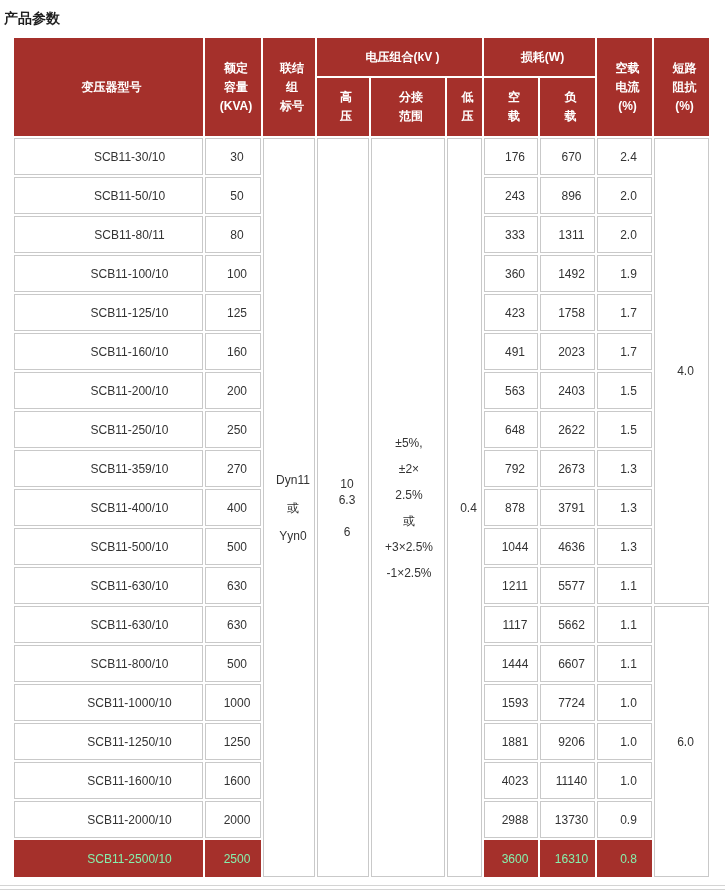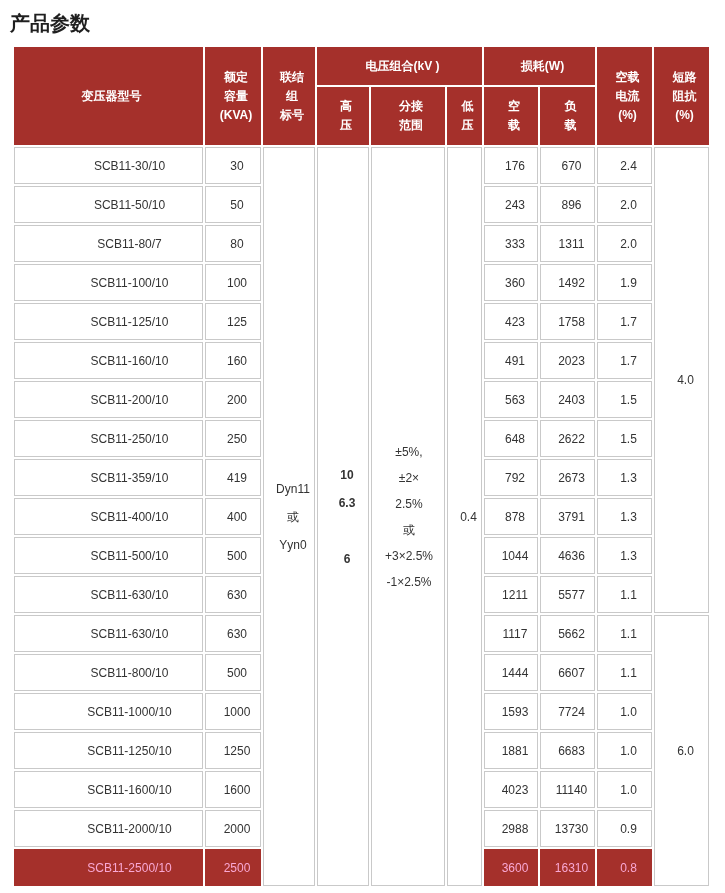--- a/index.html
+++ b/index.html
@@ -8,22 +8,22 @@
     --border:#c9c9c9;
     --text:#333333;
   }
   html,body{margin:0;padding:0;background:#ffffff;}
   body{
     width:725px;height:893px;overflow:hidden;
     font-family:"Liberation Sans","DejaVu Sans",sans-serif;
     color:var(--text);
   }
   .page-title{
-    margin:10px 0 8px 10px;
-    font-size:20px;
+    margin:10px 0 8px 4px;
+    font-size:14px;
     font-weight:bold;
     color:#1f1f1f;
   }
   table.params{
     border-collapse:separate;
     border-spacing:2px;
     table-layout:fixed;
     width:699px;
     margin-left:12px;
   }
@@ -47,25 +47,25 @@
     font-size:12px;
     color:var(--text);
     text-align:center;
     vertical-align:middle;
     height:37px;
     padding:0 2px 0 10px;
     white-space:pre-line;
   }
   tbody td.col-model{padding-left:44px;margin-top:46px;}
   tbody td.merged-connection{line-height:28px;}
-  tbody td.merged-hv{line-height:28px;font-weight:bold;}
+  tbody td.merged-hv{line-height:16px;}
   tbody td.merged-tap{line-height:26px;padding-left:4px;}
   tbody td.hl{
     background:var(--highlight-bg);
-    color:#f9a8d4;
+    color:#86efac;
     border-color:var(--highlight-bg);
   }
   .bottom-rule{
     margin-top:6px;
     width:725px;
     height:3px;
     border-top:1px solid #d4d4d4;
     border-bottom:1px solid #d4d4d4;
   }
 </style>
@@ -142,21 +142,21 @@
         <td class="merged-impedance" rowspan="12">4.0</td>
       </tr>
       <tr>
         <td class="col-model">SCB11-50/10</td>
         <td class="num">50</td>
         <td class="num">243</td>
         <td class="num">896</td>
         <td class="num">2.0</td>
       </tr>
       <tr>
-        <td class="col-model">SCB11-80/7</td>
+        <td class="col-model">SCB11-80/11</td>
         <td class="num">80</td>
         <td class="num">333</td>
         <td class="num">1311</td>
         <td class="num">2.0</td>
       </tr>
       <tr>
         <td class="col-model">SCB11-100/10</td>
         <td class="num">100</td>
         <td class="num">360</td>
         <td class="num">1492</td>
@@ -185,21 +185,21 @@
       </tr>
       <tr>
         <td class="col-model">SCB11-250/10</td>
         <td class="num">250</td>
         <td class="num">648</td>
         <td class="num">2622</td>
         <td class="num">1.5</td>
       </tr>
       <tr>
         <td class="col-model">SCB11-359/10</td>
-        <td class="num">419</td>
+        <td class="num">270</td>
         <td class="num">792</td>
         <td class="num">2673</td>
         <td class="num">1.3</td>
       </tr>
       <tr>
         <td class="col-model">SCB11-400/10</td>
         <td class="num">400</td>
         <td class="num">878</td>
         <td class="num">3791</td>
         <td class="num">1.3</td>
@@ -237,21 +237,21 @@
         <td class="col-model">SCB11-1000/10</td>
         <td class="num">1000</td>
         <td class="num">1593</td>
         <td class="num">7724</td>
         <td class="num">1.0</td>
       </tr>
       <tr>
         <td class="col-model">SCB11-1250/10</td>
         <td class="num">1250</td>
         <td class="num">1881</td>
-        <td class="num">6683</td>
+        <td class="num">9206</td>
         <td class="num">1.0</td>
       </tr>
       <tr>
         <td class="col-model">SCB11-1600/10</td>
         <td class="num">1600</td>
         <td class="num">4023</td>
         <td class="num">11140</td>
         <td class="num">1.0</td>
       </tr>
       <tr>

